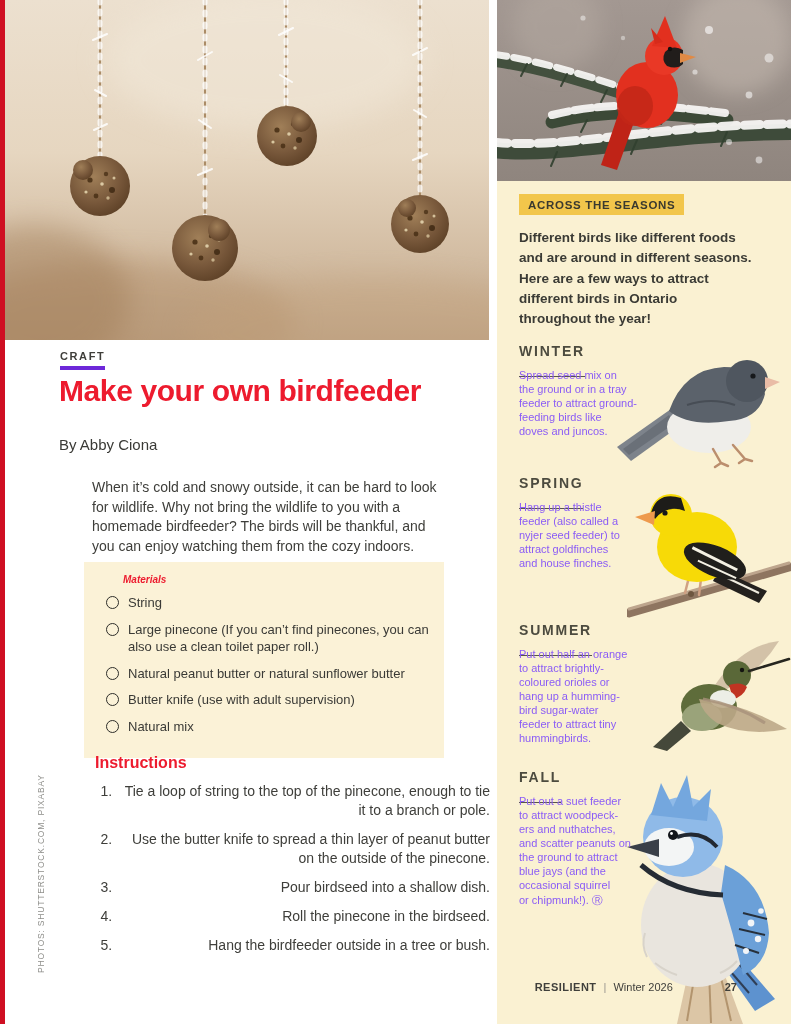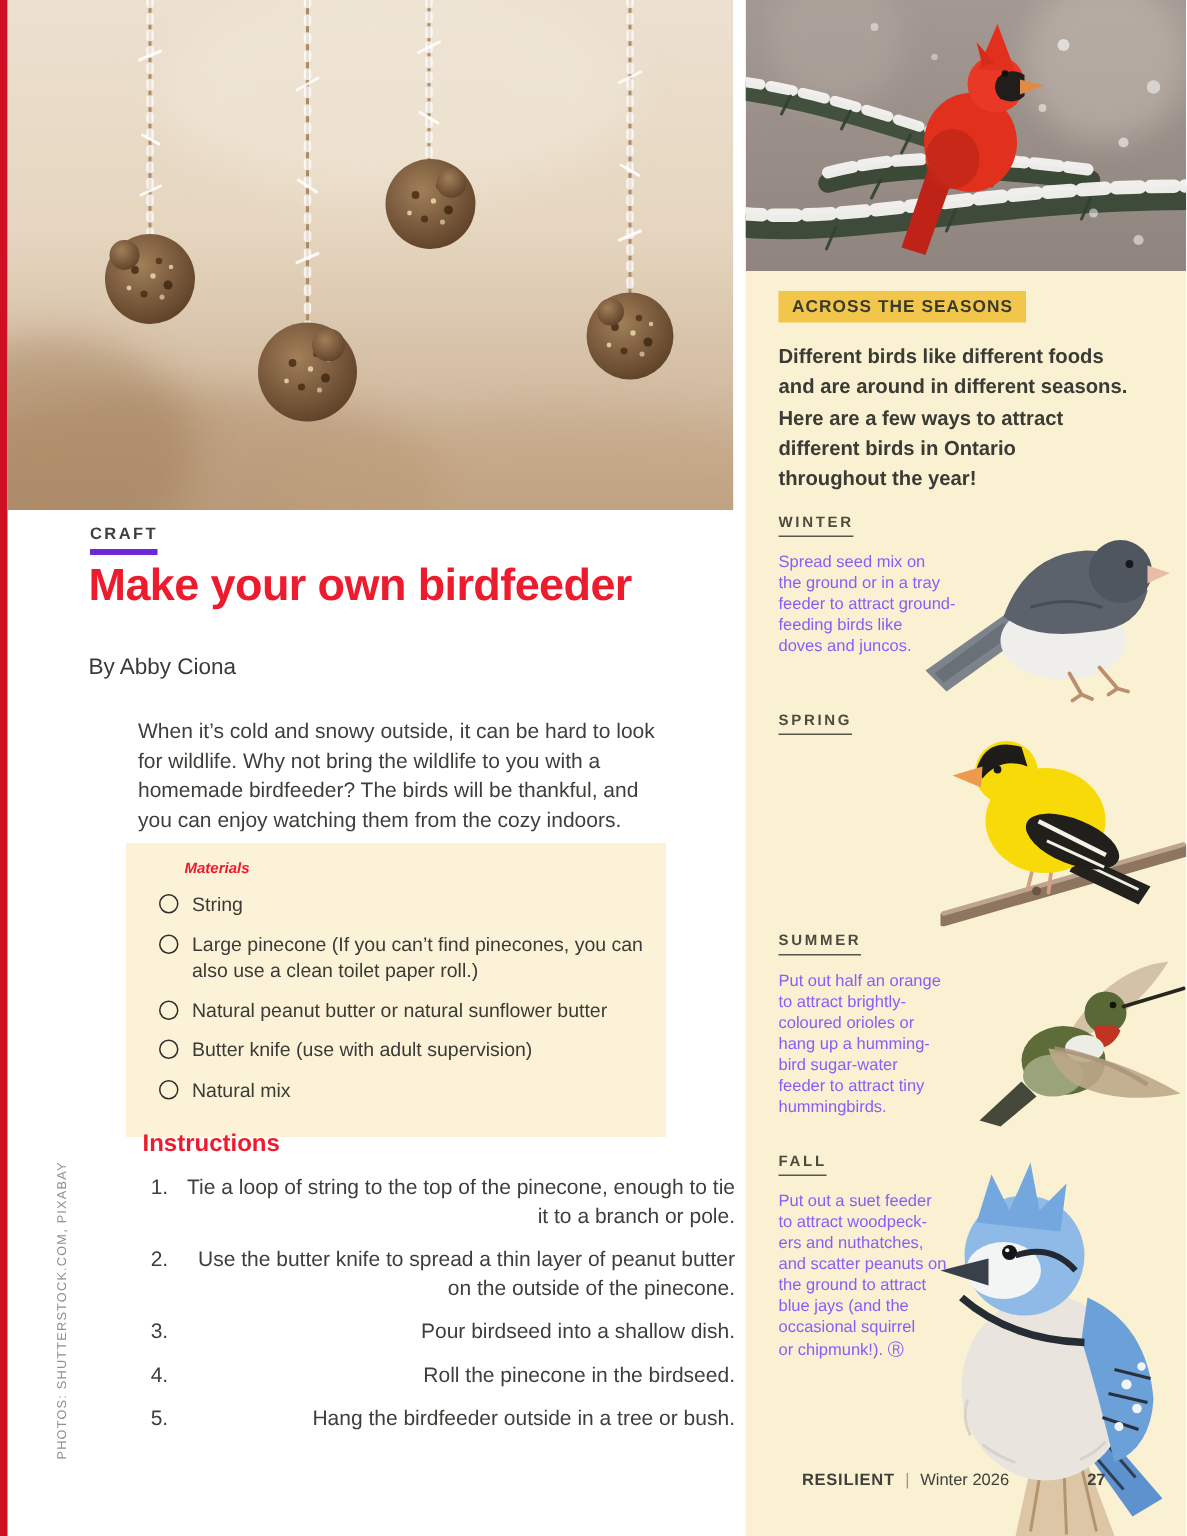--- a/index.html
+++ b/index.html
@@ -36,22 +36,22 @@
   .instructions{position:absolute;left:95px;top:754px;width:395px;}
   .instructions h2{margin:0 0 10px 0;font-size:16px;color:#ed1b2e;}
   .instructions ol{margin:0;padding-left:21px;font-size:14px;line-height:1.36;color:#3e3e3a;}
   .instructions li{margin-bottom:10px;text-align:right;}
 
   .sidebar{position:absolute;left:497px;top:181px;width:294px;height:843px;background:#faf1d2;}
   .badge{position:absolute;left:22px;top:13px;background:#f2c64b;color:#3a392f;
          font-size:11.5px;font-weight:bold;letter-spacing:.7px;padding:5px 9px 4px 9px;}
   .sb-intro{position:absolute;left:22px;top:47px;width:262px;margin:0;font-size:13.5px;
             font-weight:bold;line-height:1.5;white-space:pre-line;color:#3b3b35;}
-  .season{position:absolute;left:22px;margin:0;font-size:10px;font-weight:bold;
-          letter-spacing:1.8px;color:#4c4b3f;border-bottom:1.5px solid #57564a;padding-bottom:3px;}
+  .season{position:absolute;left:22px;margin:0;font-size:14px;font-weight:bold;
+          letter-spacing:1.8px;color:#4c4b3f;border-bottom:1.5px solid #57564a;padding-bottom:17px;}
   .stext{position:absolute;left:22px;margin:0;font-size:11px;line-height:1.28;
          white-space:pre-line;color:#8b5cf6;z-index:3;}
   .s-winter{top:162px}.t-winter{top:187px}
   .s-spring{top:294px}.t-spring{top:319px}
   .s-summer{top:441px}.t-summer{top:466px}
   .s-fall{top:588px}.t-fall{top:613px}
 
   .bird{position:absolute;z-index:1;}
   .b-junco{left:112px;top:168px;width:176px;height:120px;}
   .b-goldfinch{left:130px;top:300px;width:164px;height:140px;}
@@ -347,20 +347,25 @@
 throughout the year!</p>
 
     <h3 class="season s-winter">WINTER</h3>
     <p class="stext t-winter">Spread seed mix on
 the ground or in a tray
 feeder to attract ground-
 feeding birds like
 doves and juncos.</p>
 
     <h3 class="season s-spring">SPRING</h3>
+    <p class="stext t-spring">Hang up a thistle
+feeder (also called a
+nyjer seed feeder) to
+attract goldfinches
+and house finches.</p>
 
     <h3 class="season s-summer">SUMMER</h3>
     <p class="stext t-summer">Put out half an orange
 to attract brightly-
 coloured orioles or
 hang up a humming-
 bird sugar-water
 feeder to attract tiny
 hummingbirds.</p>
 

